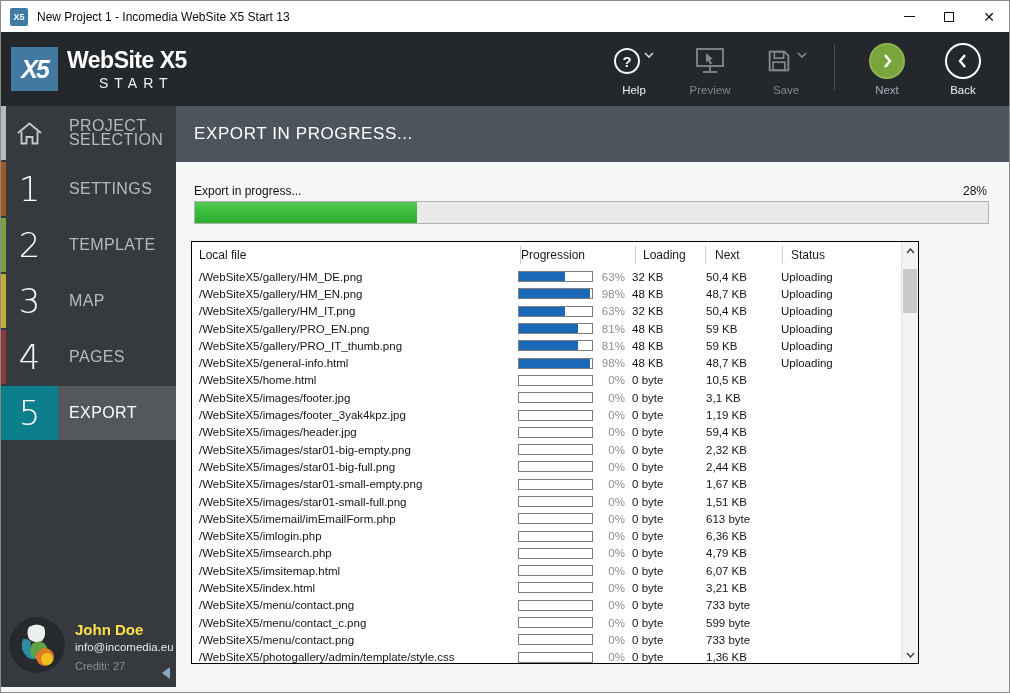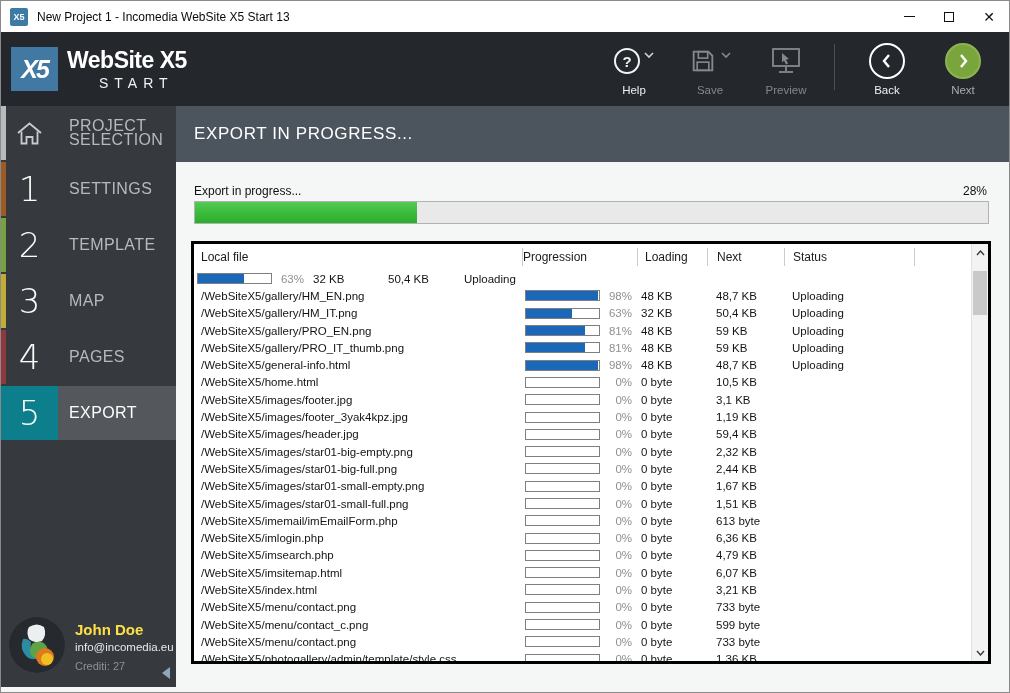--- a/index.html
+++ b/index.html
@@ -55,21 +55,21 @@
   
   .mainheader { position:absolute; left:175px; top:105px; right:0; height:56px; background:#4c555d; display:flex; align-items:center; padding-left:18px; }
   .mainheader-title { color:#fff; font-size:17px; letter-spacing:0.6px; }
   .content { position:absolute; left:175px; top:161px; right:0; bottom:5px; background:#f5f6f6; }
   .progress-label { position:absolute; left:18px; top:22px; font-size:12px; color:#111; }
   .progress-pct { position:absolute; right:22px; top:22px; font-size:12px; color:#111; }
   .progress-track { position:absolute; left:18px; top:39px; width:795px; height:23px; background:#e9e9e9; border:1px solid #b2b2b2; }
   .progress-fill { height:100%; background:linear-gradient(180deg,#55c955 0%,#3dbd3d 45%,#2dad2d 100%); }
 
   
-  .table { position:absolute; left:15px; top:79px; width:800px; height:423px; background:#fff; border:3px solid #000000; overflow:hidden; }
+  .table { position:absolute; left:15px; top:79px; width:728px; height:423px; background:#fff; border:1px solid #000000; overflow:hidden; }
   .t-head { display:flex; height:26px; font-size:12px; color:#1a1a1a; align-items:center; }
   .t-head .hcell { height:18px; line-height:18px; border-left:1px solid #cccccc; }
   .t-head .hcell:first-child { border-left:none; }
   .col-file { width:328px; padding-left:7px; }
   .col-prog { width:115px; }
   .col-load { width:70px; padding-left:7px; }
   .col-size { width:77px; padding-left:9px; }
   .col-status { width:130px; padding-left:8px; }
   .col-fill { flex:1; }
   .t-body { position:absolute; top:26px; left:0; right:17px; bottom:0; overflow:hidden; }
@@ -125,62 +125,62 @@
         <div class="tool-icon-zone">
           <div class="help-circle">?</div>
           <svg class="chev-down" width="10" height="7" viewBox="0 0 10 7">
               <polyline points="1,1 5,5 9,1" fill="none" stroke="#cfd3d6" stroke-width="1.6"></polyline>
             </svg>
         </div>
         <div class="tool-label">Help</div>
       </div>
       <div class="tool-btn disabled">
         <div class="tool-icon-zone">
-          <svg width="28" height="28" viewBox="0 0 24 24">
-              <path d="M4 4 h12.5 L20 7.5 V20 H4 Z" fill="none" stroke="#85898d" stroke-width="1.6"></path>
-              <rect x="8" y="4" width="8" height="5.5" fill="none" stroke="#85898d" stroke-width="1.4"></rect>
-              <rect x="7" y="13" width="10" height="7" fill="none" stroke="#85898d" stroke-width="1.4"></rect>
-            </svg>
-          <svg class="chev-down" width="10" height="7" viewBox="0 0 10 7">
-              <polyline points="1,1 5,5 9,1" fill="none" stroke="#85898d" stroke-width="1.6"></polyline>
-            </svg>
-        </div>
-        <div class="tool-label">Save</div>
-      </div>
-      <div class="tool-btn disabled">
-        <div class="tool-icon-zone">
           <svg width="34" height="30" viewBox="0 0 34 30">
               <rect x="4" y="3" width="26" height="17" fill="none" stroke="#85898d" stroke-width="1.8"></rect>
               <line x1="17" y1="20" x2="17" y2="25" stroke="#85898d" stroke-width="1.8"></line>
               <line x1="10" y1="26" x2="24" y2="26" stroke="#85898d" stroke-width="1.8"></line>
               <path d="M13 7 l7 6 -3 0.5 2 4 -2 1 -2 -4 -2 2 Z" fill="#85898d"></path>
             </svg>
         </div>
         <div class="tool-label">Preview</div>
       </div>
+      <div class="tool-btn disabled">
+        <div class="tool-icon-zone">
+          <svg width="28" height="28" viewBox="0 0 24 24">
+              <path d="M4 4 h12.5 L20 7.5 V20 H4 Z" fill="none" stroke="#85898d" stroke-width="1.6"></path>
+              <rect x="8" y="4" width="8" height="5.5" fill="none" stroke="#85898d" stroke-width="1.4"></rect>
+              <rect x="7" y="13" width="10" height="7" fill="none" stroke="#85898d" stroke-width="1.4"></rect>
+            </svg>
+          <svg class="chev-down" width="10" height="7" viewBox="0 0 10 7">
+              <polyline points="1,1 5,5 9,1" fill="none" stroke="#85898d" stroke-width="1.6"></polyline>
+            </svg>
+        </div>
+        <div class="tool-label">Save</div>
+      </div>
       <div class="toolbar-divider"></div>
+      <div class="tool-btn dim">
+        <div class="tool-icon-zone">
+          <div class="nav-circle next-circle">
+            <svg width="14" height="16" viewBox="0 0 14 16">
+                <polyline points="5,2 10,8 5,14" fill="none" stroke="#ffffff" stroke-width="2.4"></polyline>
+              </svg>
+          </div>
+        </div>
+        <div class="tool-label">Next</div>
+      </div>
       <div class="tool-btn">
         <div class="tool-icon-zone">
           <div class="nav-circle back-circle">
             <svg width="14" height="16" viewBox="0 0 14 16">
                 <polyline points="9,2 4,8 9,14" fill="none" stroke="#ffffff" stroke-width="2.4"></polyline>
               </svg>
           </div>
         </div>
         <div class="tool-label">Back</div>
-      </div>
-      <div class="tool-btn dim">
-        <div class="tool-icon-zone">
-          <div class="nav-circle next-circle">
-            <svg width="14" height="16" viewBox="0 0 14 16">
-                <polyline points="5,2 10,8 5,14" fill="none" stroke="#ffffff" stroke-width="2.4"></polyline>
-              </svg>
-          </div>
-        </div>
-        <div class="tool-label">Next</div>
       </div>
     </div>
   </div>
 
   <div class="sidebar">
     <div id="steps">
   <div class="step">
     <span class="strip" style="background: rgb(185, 186, 188);"></span>
     <div class="numbox">
             <svg width="27" height="25" viewBox="0 0 27 25">
@@ -256,20 +256,21 @@
       <div class="t-head">
         <div class="hcell col-file">Local file</div>
         <div class="hcell col-prog">Progression</div>
         <div class="hcell col-load">Loading</div>
         <div class="hcell col-size">Next</div>
         <div class="hcell col-status">Status</div>
         <div class="hcell col-fill"></div>
       </div>
       <div class="t-body" id="tbody">
   <div class="t-row">
+    <div class="cell-file">/WebSiteX5/gallery/HM_DE.png</div>
     <div class="cell-prog">
       <div class="row-bar">
                 <div class="row-bar-fill" style="width: 63%;"></div>
               </div>
       <div class="row-pct">63%</div>
     </div>
     <div class="cell-load">32 KB</div>
     <div class="cell-size">50,4 KB</div>
     <div class="cell-status">Uploading</div>
   </div>

